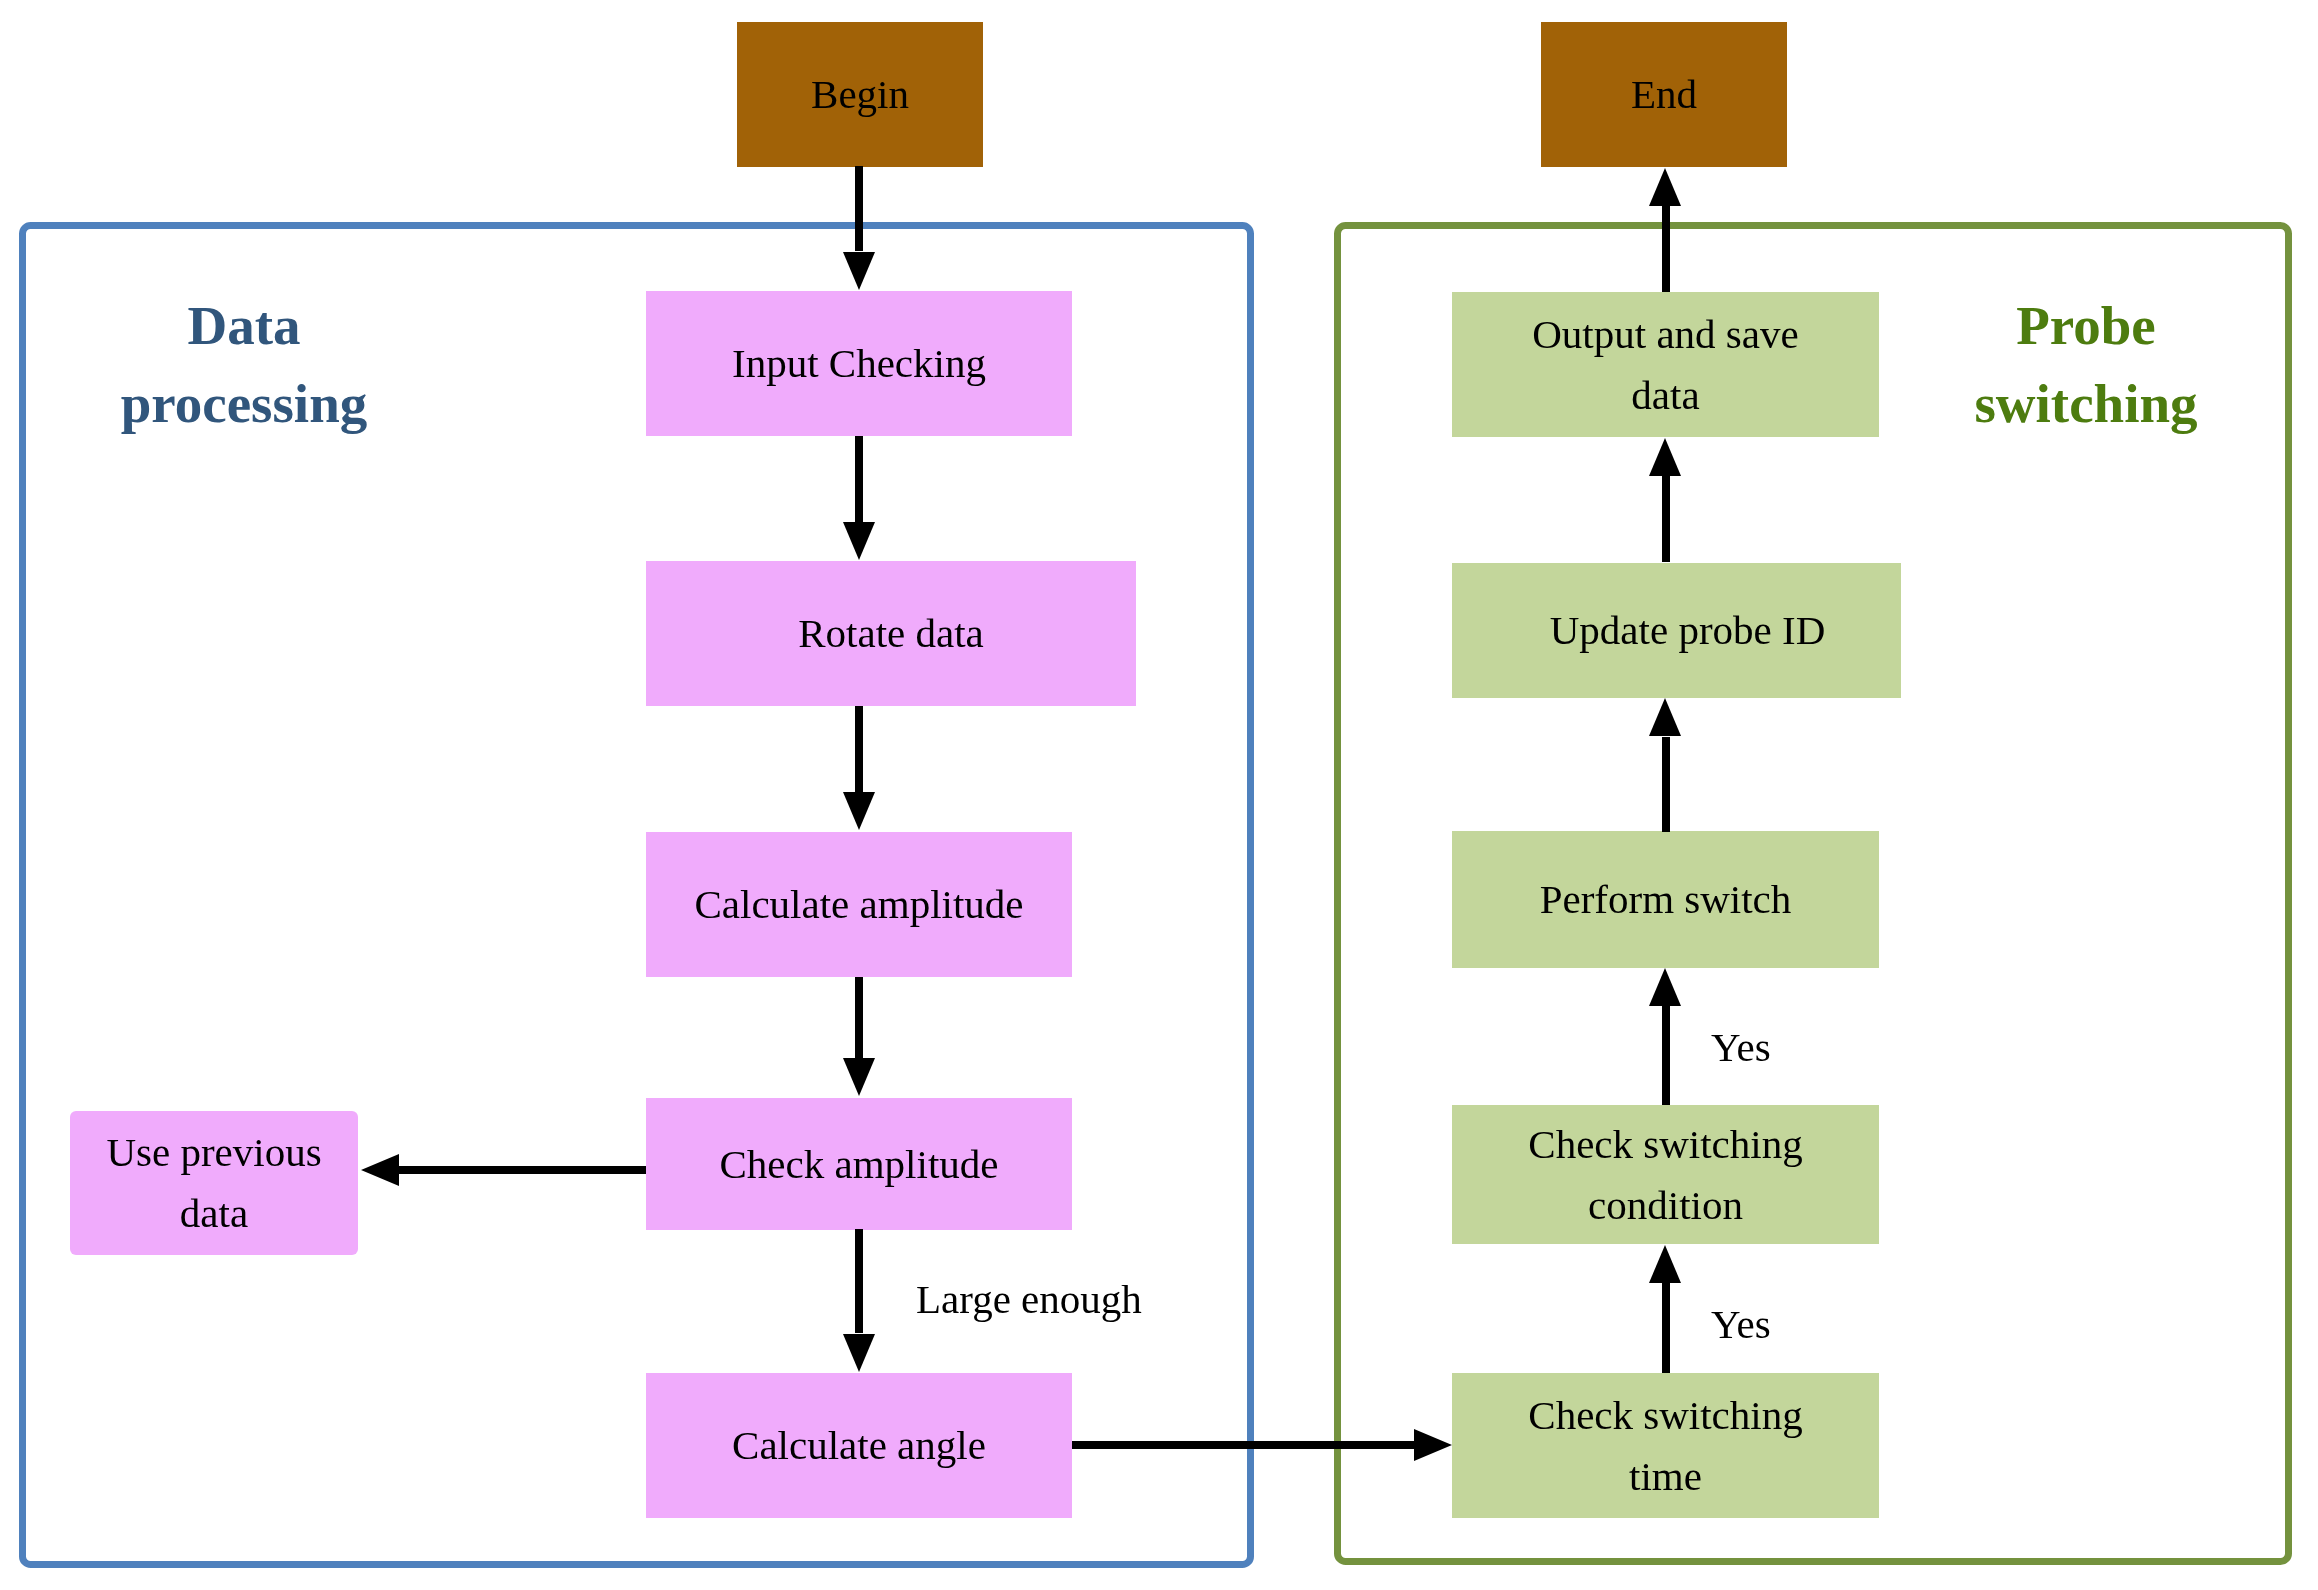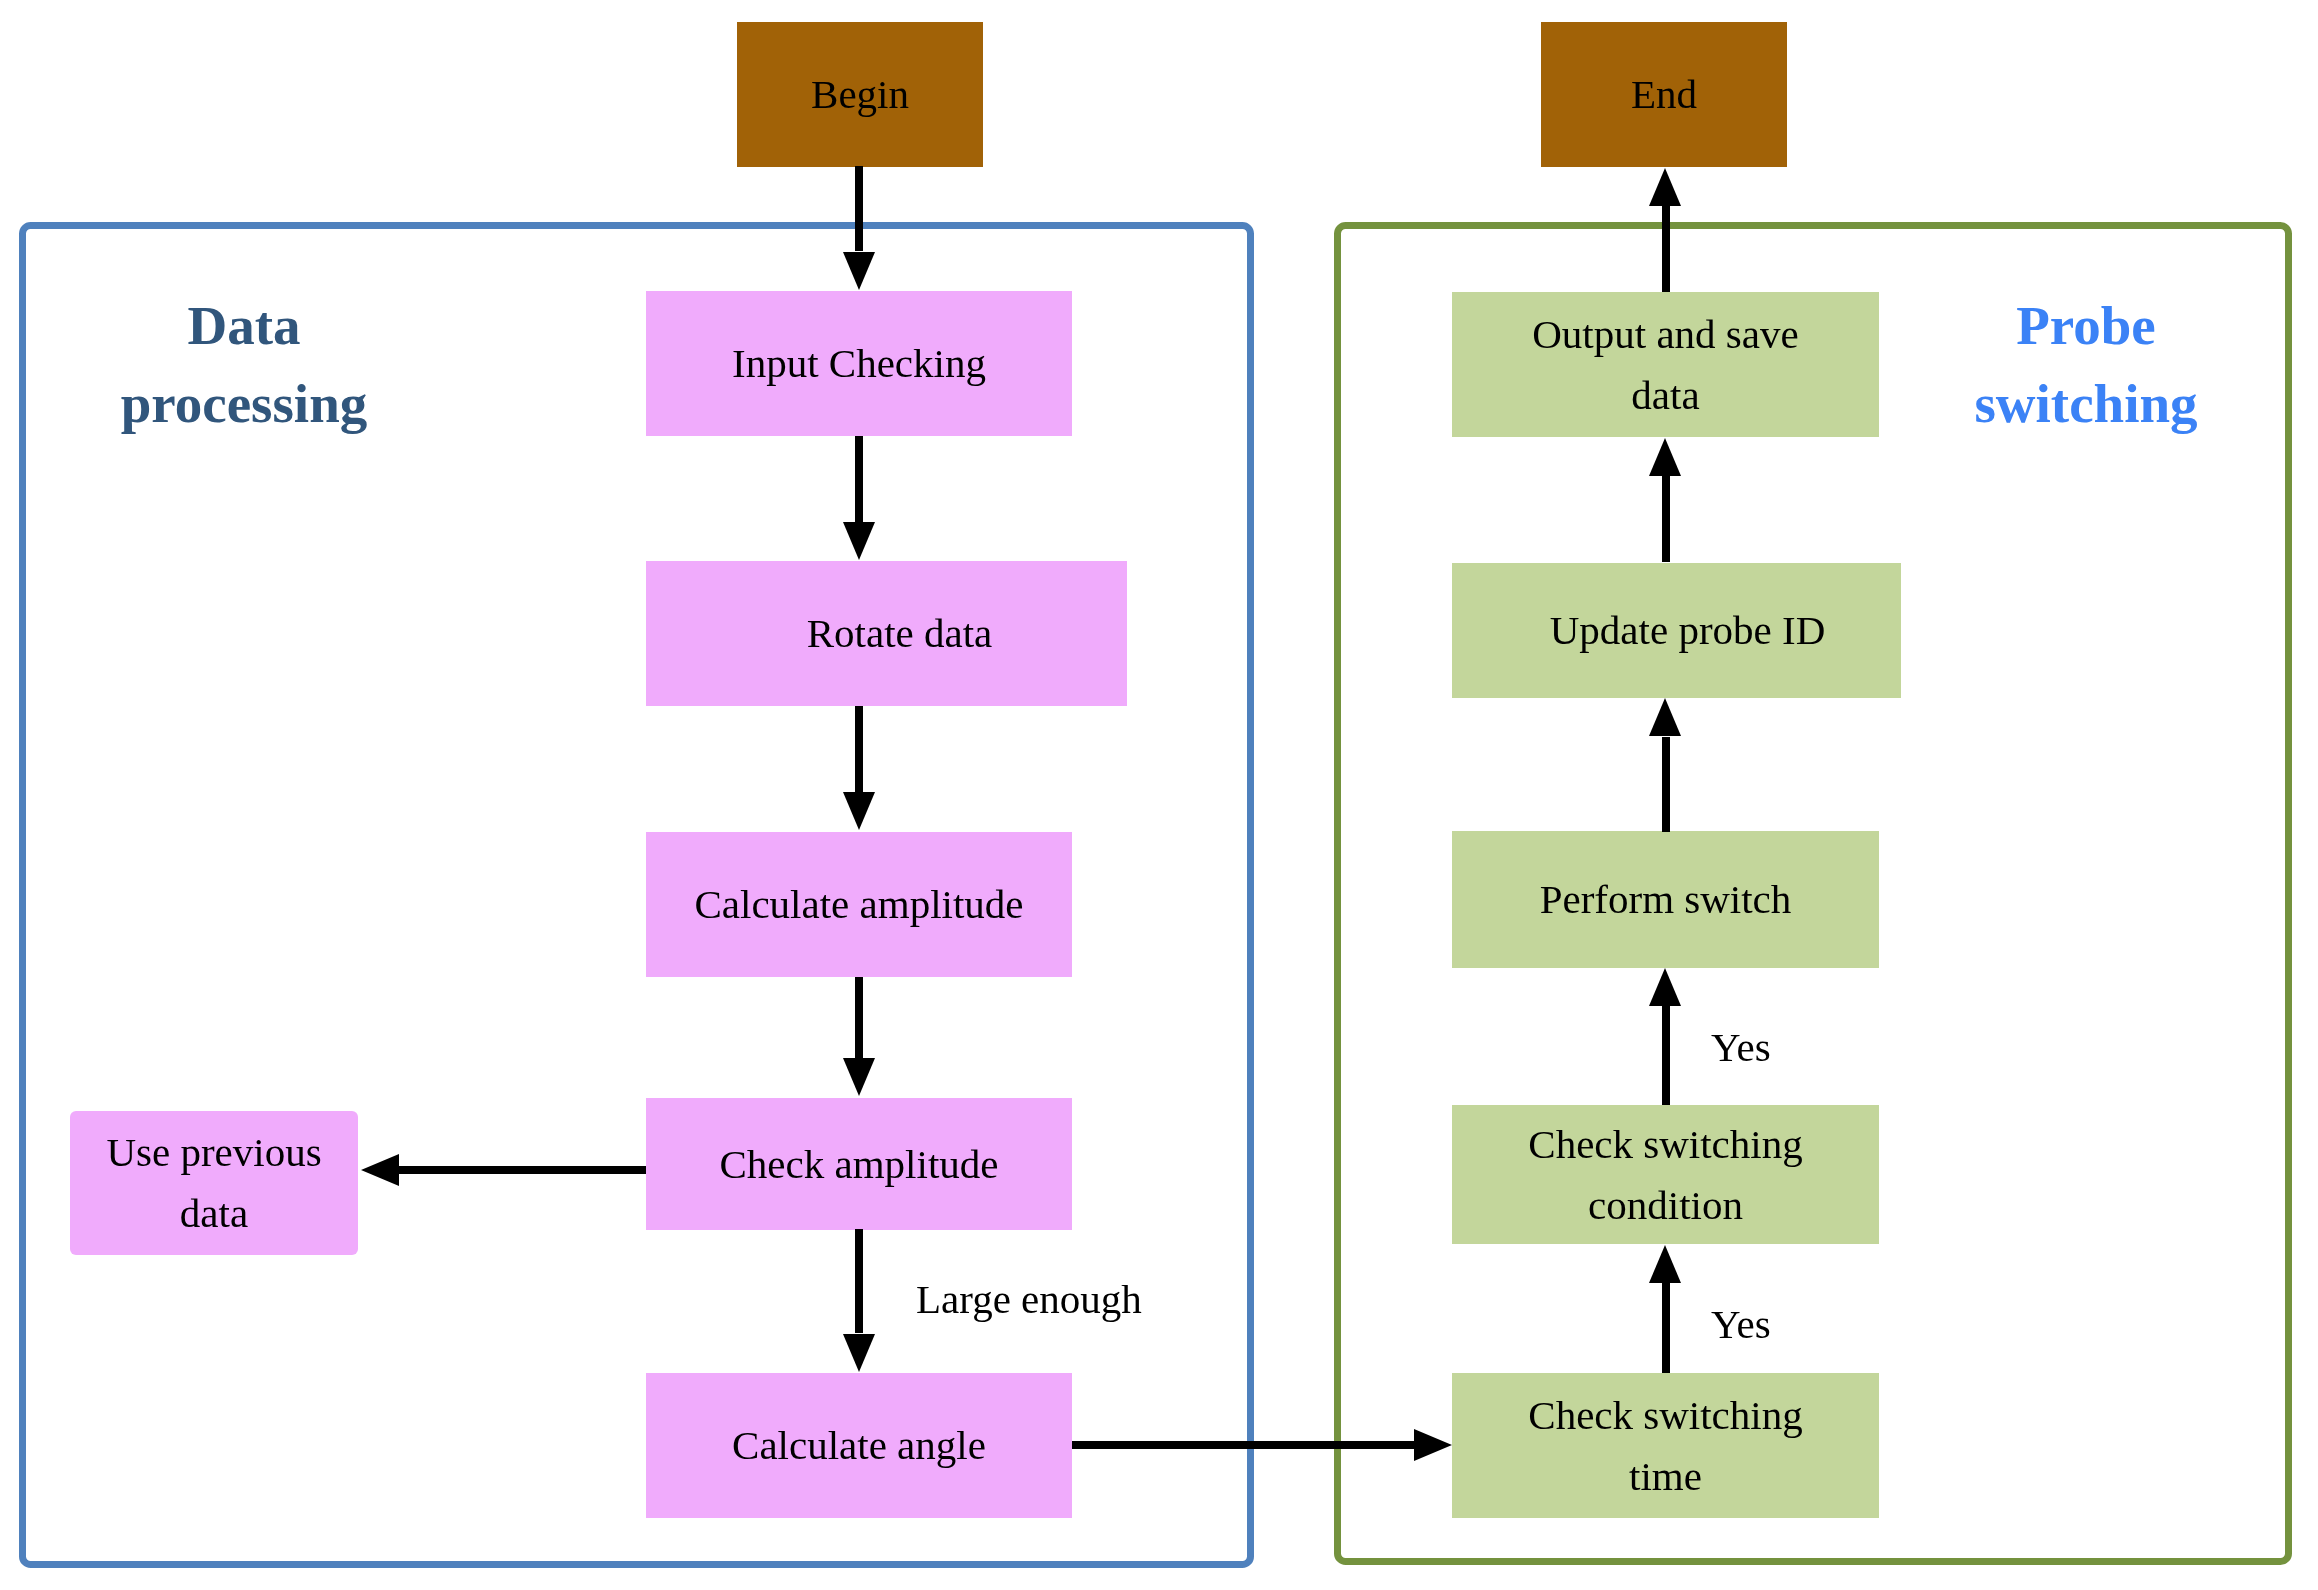--- a/index.html
+++ b/index.html
@@ -20,21 +20,21 @@
     font-size:41px;color:#000;line-height:61px;
   }
   .node.fill-cyan{background:#a16207;}
   .node.fill-blue{background:#f0abfc;}
   .node.fill-green{background:#C3D69B;}
   .sec-title{
     position:absolute;text-align:center;
     font-weight:bold;font-size:55px;line-height:78px;
   }
   .sec-title.blue-t{color:#31567C;}
-  .sec-title.green-t{color:#3b82f6;}
+  .sec-title.green-t{color:#4d7c0f;}
   .edge-label{
     position:absolute;color:#000;font-size:41px;line-height:65px;text-align:center;
   }
   .arrow{position:absolute;inset:0;pointer-events:none;}
   .shaft{position:absolute;background:#000;}
   .head{position:absolute;width:0;height:0;}
   .head.down{border-left:16px solid transparent;border-right:16px solid transparent;border-top:38px solid #000;}
   .head.up{border-left:16px solid transparent;border-right:16px solid transparent;border-bottom:38px solid #000;}
   .head.left{border-top:16px solid transparent;border-bottom:16px solid transparent;border-right:38px solid #000;}
   .head.right{border-top:16px solid transparent;border-bottom:16px solid transparent;border-left:38px solid #000;}
@@ -59,21 +59,21 @@
   <div class="node fill-cyan" style="left:737px;top:21.5px;width:246px;height:145px;">
     <span>Begin</span>
   </div>
   <div class="node fill-cyan" style="left:1541px;top:21.5px;width:246px;height:145px;">
     <span>End</span>
   </div>
 
   <div class="node fill-blue" style="left:646px;top:291px;width:426px;height:145px;">
     <span>Input Checking</span>
   </div>
-  <div class="node fill-blue" style="left:646px;top:561px;width:455px;height:145px;padding-left:26px;">
+  <div class="node fill-blue" style="left:646px;top:561px;width:490px;height:145px;">
     <span>Rotate data</span>
   </div>
   <div class="node fill-blue" style="left:646px;top:832px;width:426px;height:145px;">
     <span>Calculate amplitude</span>
   </div>
   <div class="node fill-blue" style="left:646px;top:1098px;width:426px;height:132px;">
     <span>Check amplitude</span>
   </div>
   <div class="node fill-blue" style="left:646px;top:1373px;width:426px;height:145px;">
     <span>Calculate angle</span>

